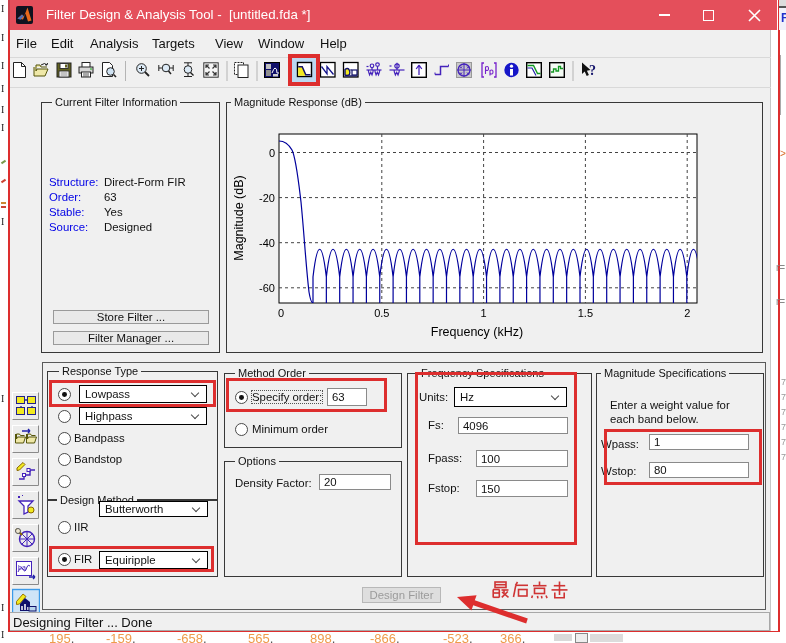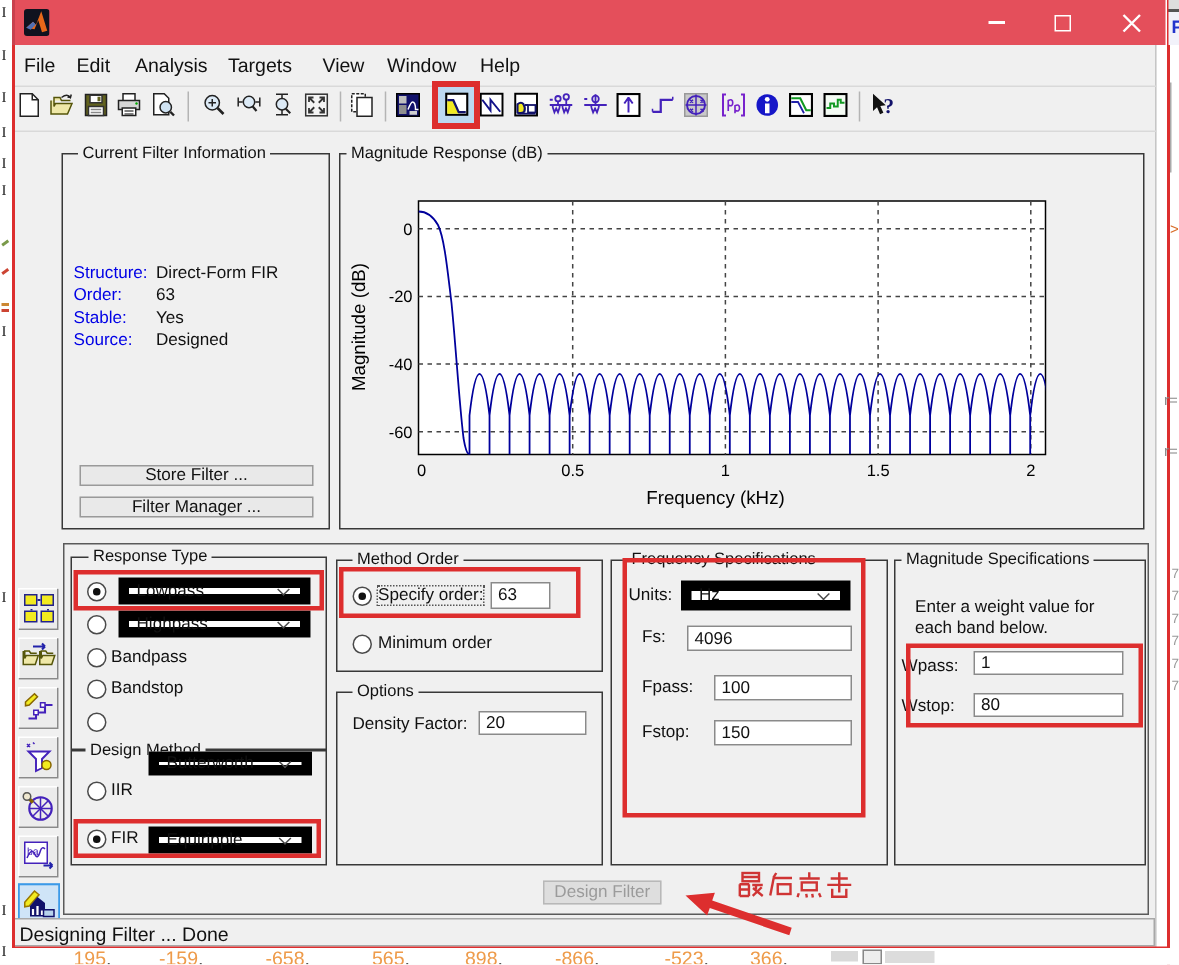--- a/index.html
+++ b/index.html
@@ -12,21 +12,21 @@
 #titlebar { position:absolute; left:8px; top:0; width:769px; height:30px; background:#e44f5b; }
 #titletext { position:absolute; left:38px; top:7px; color:#fff; font-size:13.3px; white-space:nowrap; }
 
 .menuitem { position:absolute; top:36px; font-size:13px; color:#111; }
 
 .grp { position:absolute; border:1px solid #383838; }
 .grptitle { position:absolute; background:#f0f0f0; font-size:11px; color:#111; padding:0 3px; white-space:nowrap; line-height:12px; }
 
 .radio { position:absolute; width:13px; height:13px; border-radius:50%; border:1.4px solid #4a4a4a; background:#fff; }
 .radio.sel::after { content:""; position:absolute; left:2.8px; top:2.8px; width:4.8px; height:4.8px; border-radius:50%; background:#111; }
-.dd { position:absolute; background:#fff; border:7px solid #000000; font-size:11.4px; color:#111; }
+.dd { position:absolute; background:#fff; border:1px solid #000000; font-size:11.4px; color:#111; }
 .dd span { position:absolute; left:5px; top:50%; transform:translateY(-50%); white-space:nowrap; }
 .chev { position:absolute; right:8px; top:50%; width:6px; height:6px; margin-top:-4.5px;
   border-right:1.3px solid #4a4a4a; border-bottom:1.3px solid #4a4a4a; transform:rotate(45deg); }
 .inp { position:absolute; background:#fff; border:1px solid #8a8a8a; font-size:11.4px; color:#111; }
 .inp span { position:absolute; left:4px; top:50%; transform:translateY(-50%); }
 .lbl { position:absolute; font-size:11.4px; color:#111; white-space:nowrap; }
 .btn { position:absolute; background:#e9e9e9; border:1px solid #9a9a9a; font-size:11.4px; color:#111; text-align:center; }
 
 .redbox { position:absolute; border:3px solid #dd2e2e; }
 </style>
@@ -37,20 +37,21 @@
 <div id="leftstrip"></div>
 
 <div id="win"></div>
 
 <div id="titlebar">
   <svg class="abs" style="left:8px;top:6px" width="17" height="18" viewBox="0 0 17 18">
     <rect x="0" y="0" width="17" height="18" rx="2" fill="#10121f"></rect>
     <path d="M1.5 12.5 L6 8.5 L8 10.5 L11.5 1.5 L15.5 14.5 L12 15.5 L9.5 7.5 L7 13.5 Z" fill="#e8681a"></path>
     <path d="M1.5 12.5 L6 8.5 L7.8 10.3 L4.5 13.8 Z" fill="#4f6fb5"></path>
   </svg>
+  <div id="titletext">Filter Design &amp; Analysis Tool -&nbsp; [untitled.fda *]</div>
   <div class="abs" style="left:651px;top:14px;width:11px;height:1.6px;background:#fff"></div>
   <div class="abs" style="left:695px;top:10px;width:11px;height:11px;border:1.5px solid #fff"></div>
   <svg class="abs" style="left:740px;top:9px" width="13" height="13" viewBox="0 0 13 13">
     <path d="M1 1 L12 12 M12 1 L1 12" stroke="#fff" stroke-width="1.6"></path>
   </svg>
 </div>
 
 <div class="menuitem" style="left:16px">File</div>
 <div class="menuitem" style="left:51px">Edit</div>
 <div class="menuitem" style="left:90px">Analysis</div>

